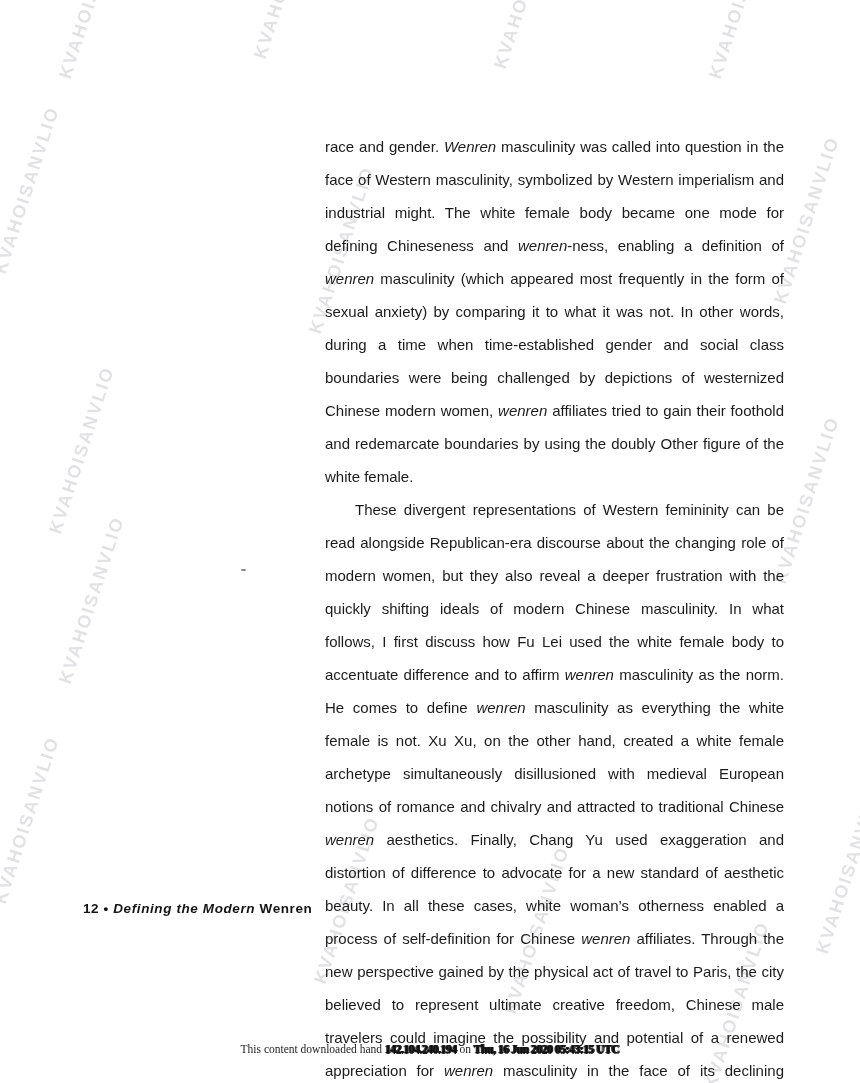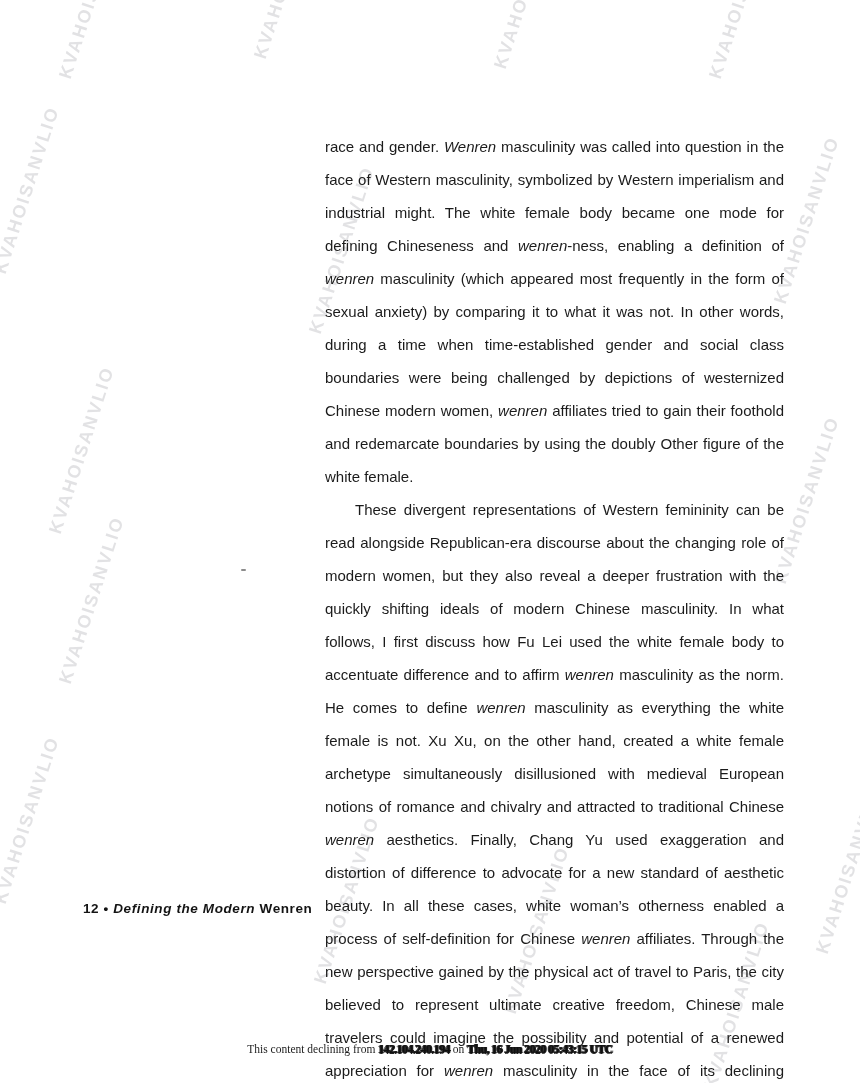--- a/index.html
+++ b/index.html
@@ -125,20 +125,20 @@
 
   <div class="running-footer">
     <span>12</span>
     <span>•</span>
     <span class="rf-italic">Defining the Modern</span>
     <span>Wenren</span>
   </div>
 
   <div class="jstor">
     <div>
-      <span>This content declining from</span>
+      <span>This content downloaded hand</span>
       <span class="redacted">142.104.240.194</span>
       <span>on</span>
       <span class="redacted">Thu, 16 Jun 2020 05:43:15 UTC</span>
     </div>
   </div>
 
 </div>
 
 </body></html>

